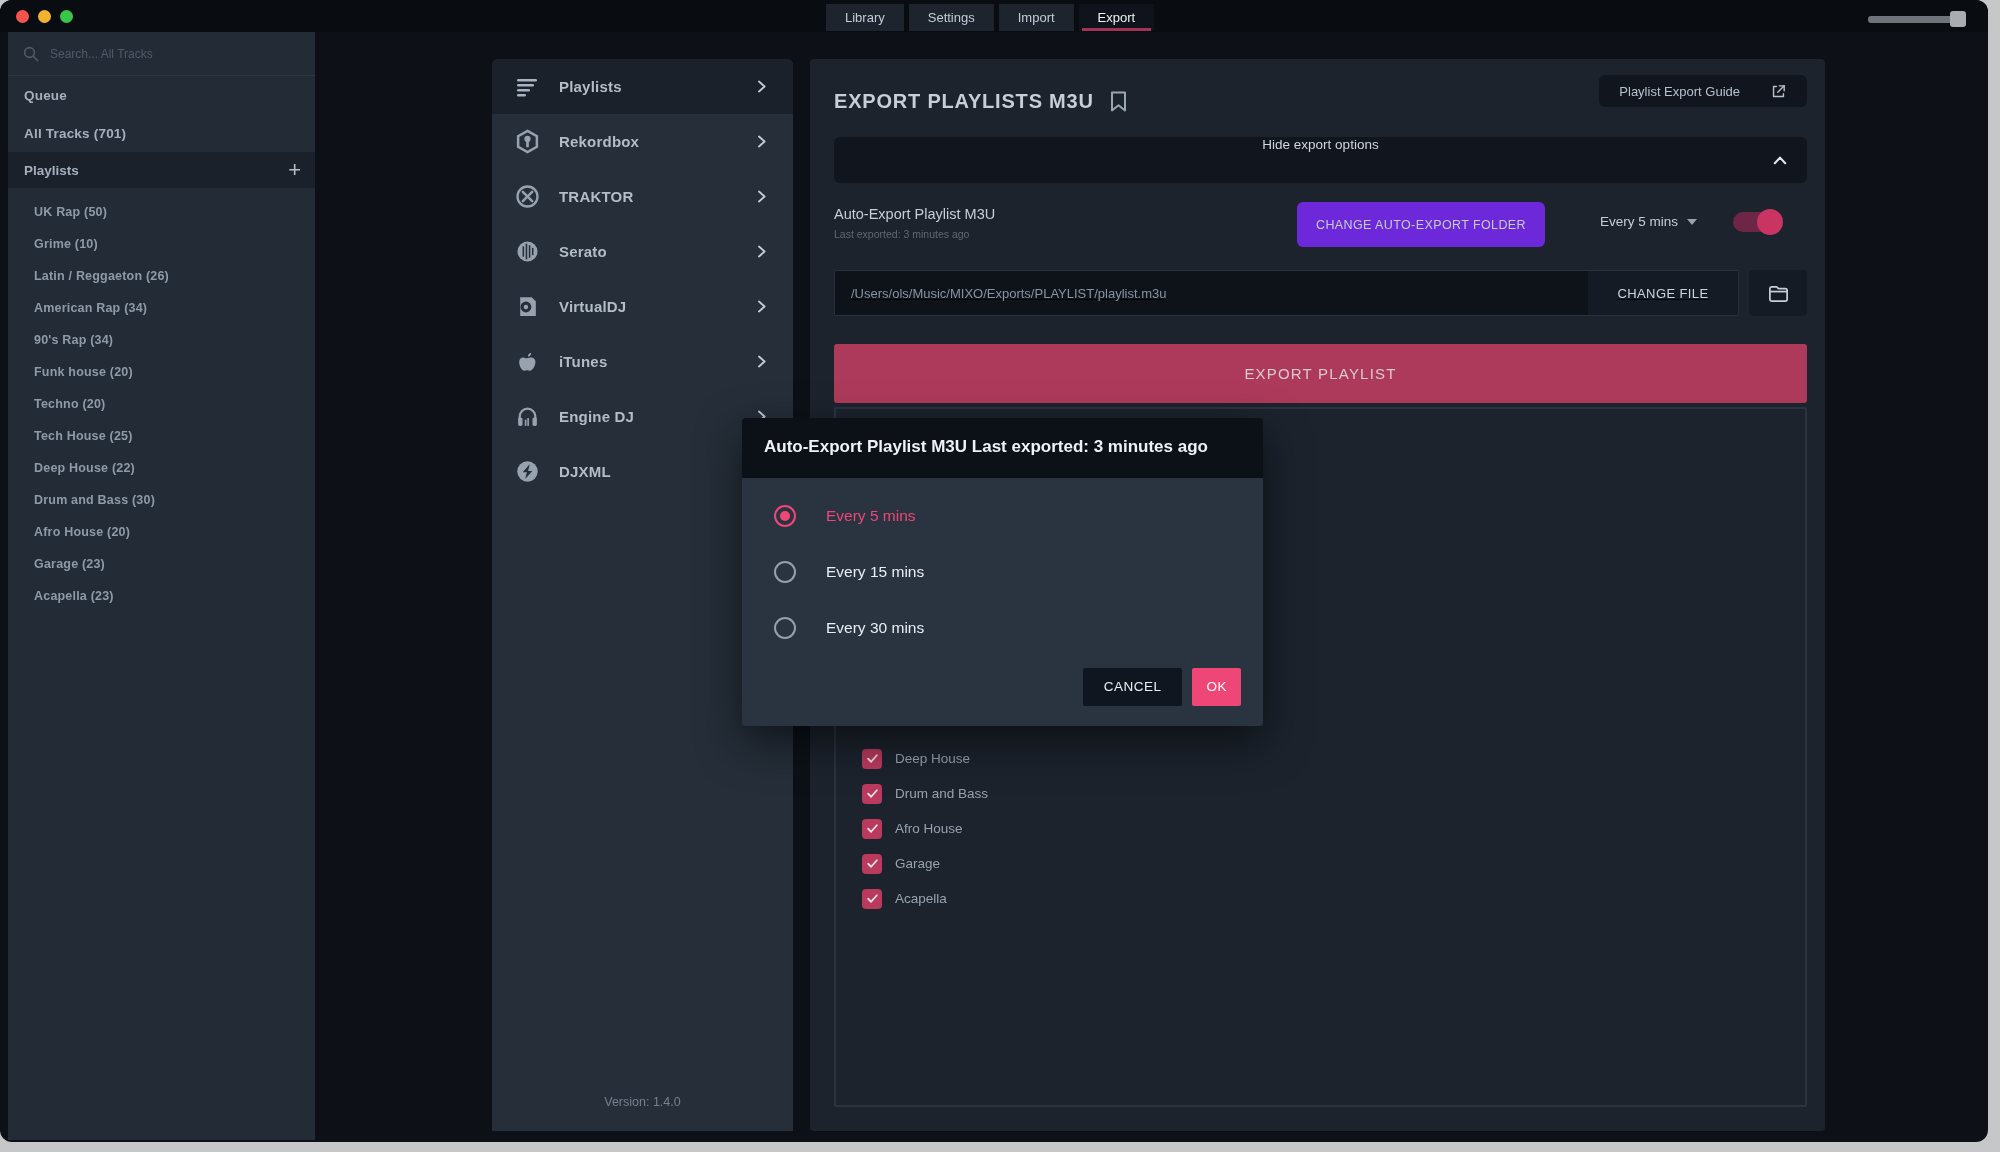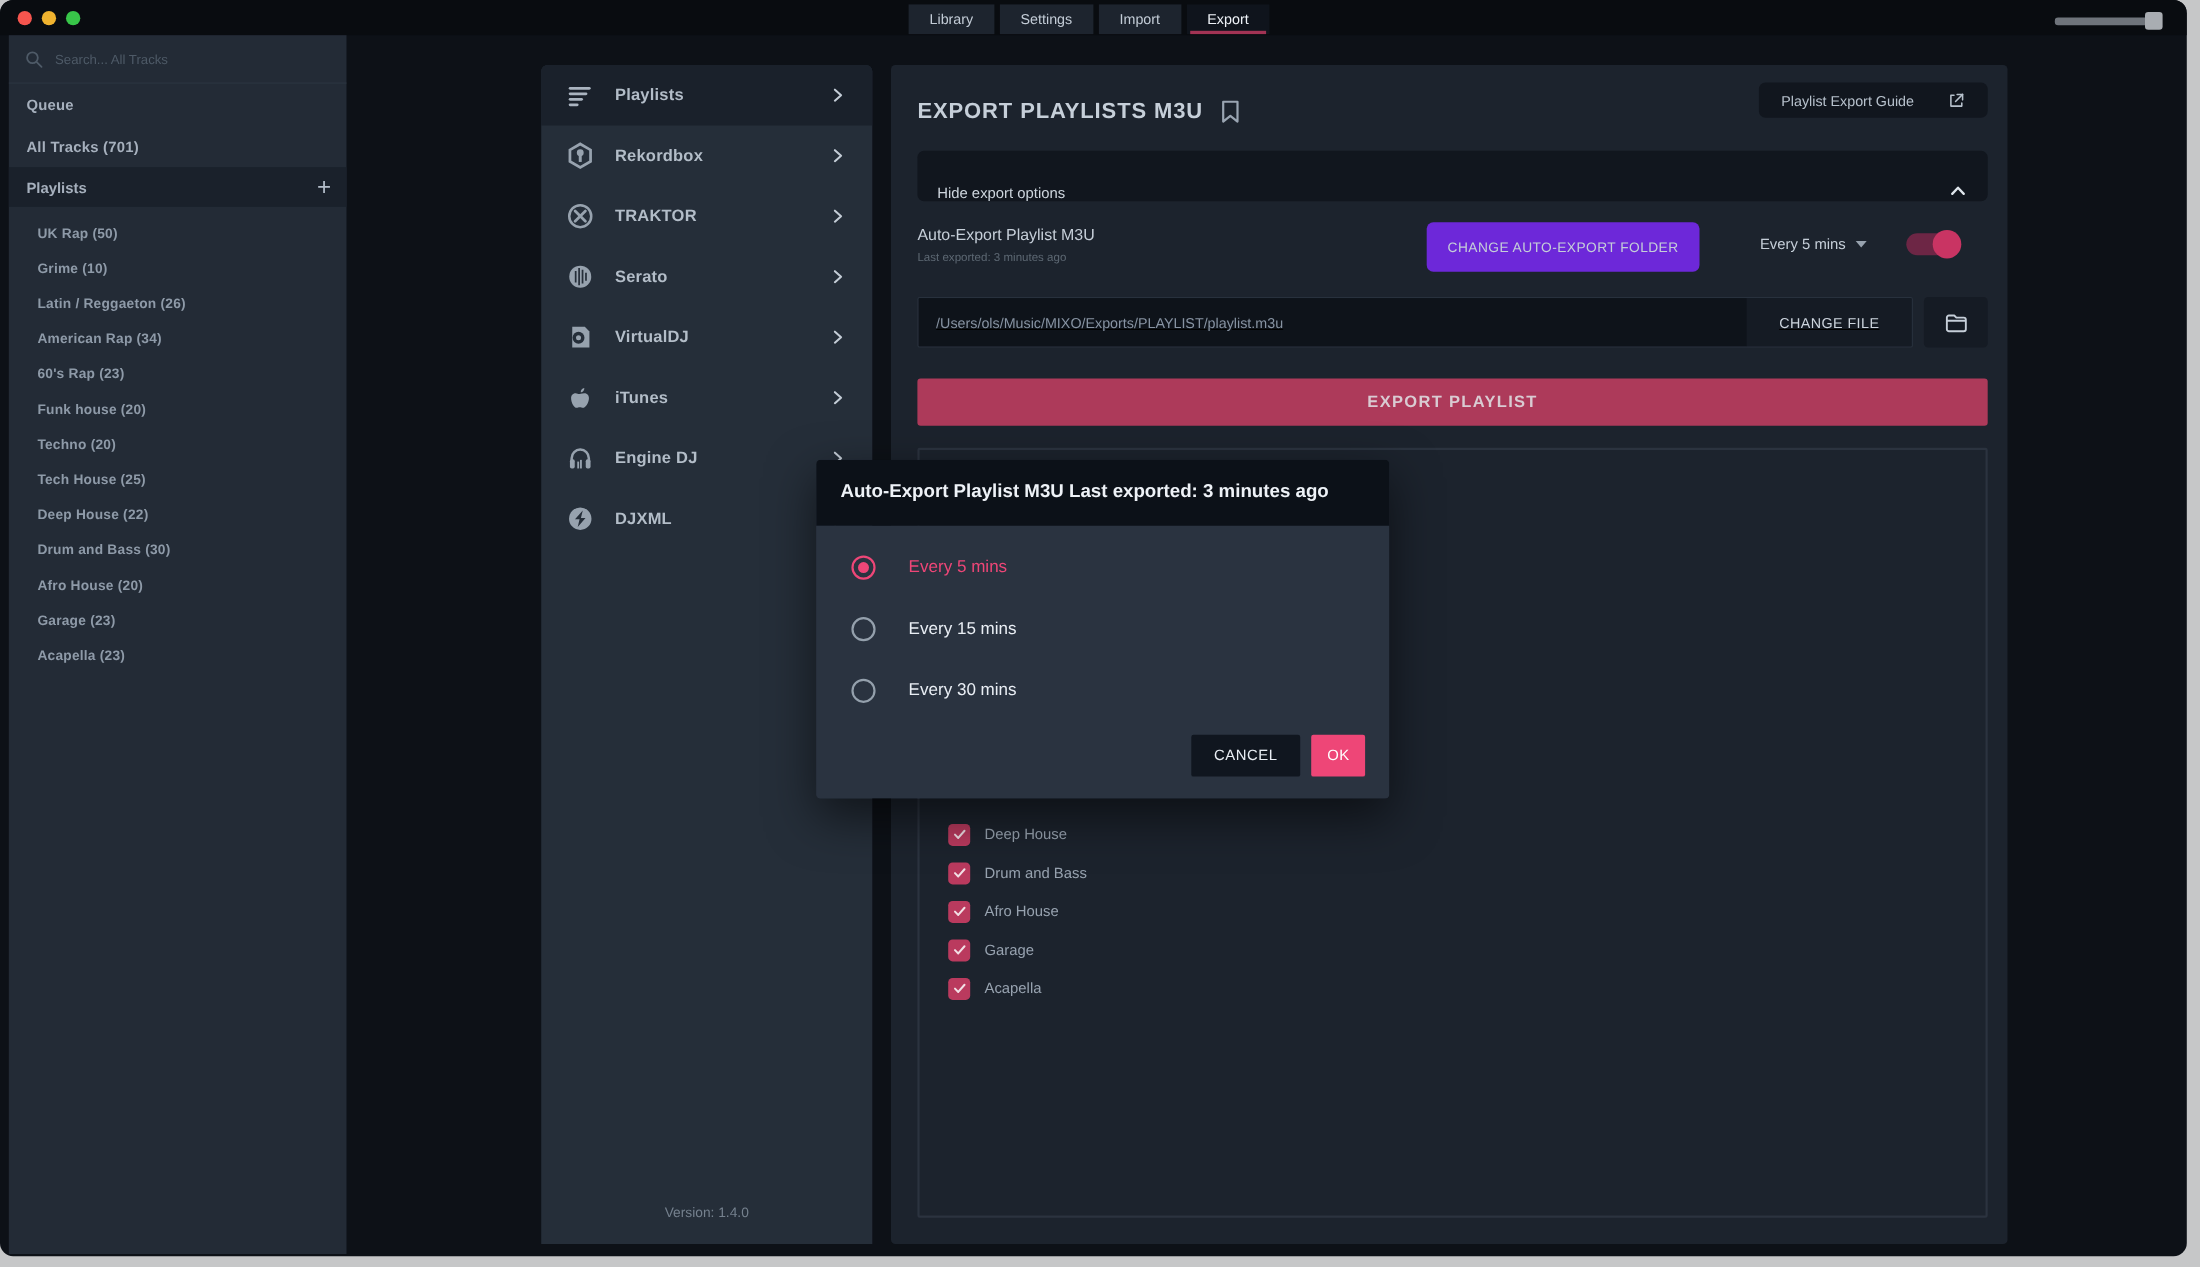--- a/index.html
+++ b/index.html
@@ -39,39 +39,39 @@
   .fmt-icon { width:26px; height:26px; flex:0 0 26px; display:flex; align-items:center; justify-content:center; }
   .chev { width:15px; height:15px; }
   .version { position:absolute; bottom:22px; left:0; width:100%; text-align:center; color:#75818e; font-size:12.5px; }
 
   
   .main { position:absolute; left:810px; top:59px; width:1015px; height:1072px; background:#1c232d; border-radius:4px; }
   .page-title-row { position:absolute; left:24px; right:18px; top:18px; height:48px; display:flex; align-items:center; }
   .page-title { font-size:20px; font-weight:700; letter-spacing:.8px; color:#c6cfd9; }
   .bookmark { margin-left:16px; }
   .guide-btn { position:absolute; right:0; top:-2px; height:32px; padding:4px 20px; background:#11161e; border-radius:6px; display:flex; align-items:center; gap:30px; font-size:13px; color:#b7c1cc; cursor:default; }
-  .hide-bar { position:absolute; left:24px; right:18px; top:78px; height:46px; background:#11161e; border-radius:6px; display:flex; align-items:flex-end; padding:0 18px; font-size:13.5px; color:#ced6de; cursor:default; }
+  .hide-bar { position:absolute; left:24px; right:18px; top:78px; height:46px; background:#11161e; border-radius:6px; display:flex; align-items:center; padding:0 18px; font-size:13.5px; color:#ced6de; cursor:default;flex-direction:column; }
   .hide-bar .chev-up { margin-left:auto; }
 
   .auto-row { position:absolute; left:24px; right:18px; top:141px; height:56px; }
   .auto-title { font-size:14.5px; color:#c6cfd9; padding-top:6px; }
   .auto-sub { font-size:10.5px; color:#5d6873; margin-top:6px; }
   .change-folder-btn { position:absolute; right:262px; top:2px; height:45px; padding:0 19px; background:#6d28d9; border-radius:6px; display:flex; align-items:center; font-size:12.5px; letter-spacing:.4px; color:#c5ced8; cursor:default; }
   .interval { position:absolute; right:110px; top:14px; display:flex; align-items:center; gap:9px; font-size:13.5px; color:#c5ced8; cursor:default; }
   .caret-down { width:0; height:0; border-left:5px solid transparent; border-right:5px solid transparent; border-top:6px solid #97a2ae; }
   .toggle { position:absolute; right:28px; top:12px; width:46px; height:20px; background:#6d2645; border-radius:10px; cursor:default; }
   .toggle .tknob { position:absolute; right:-4px; top:-3px; width:26px; height:26px; border-radius:50%; background:#c93463; }
 
   .file-row { position:absolute; left:24px; right:18px; top:211px; height:46px; display:flex; gap:10px;text-decoration:underline; }
   .file-wrap { flex:1; display:flex; border:1px solid #28313d; border-radius:2px; overflow:hidden; }
   .file-wrap input { flex:1; background:#0e131a; border:none; outline:none; color:#8793a2; font-size:13px; padding:0 16px; font-family:inherit; }
   .change-file-btn { width:150px; background:#151b24; color:#ccd4dd; font-size:13px; letter-spacing:.4px; display:flex; align-items:center; justify-content:center; cursor:default; }
   .folder-btn { width:58px; background:#151b24; border-radius:4px; display:flex; align-items:center; justify-content:center; cursor:default; }
 
-  .export-btn { position:absolute; left:24px; right:18px; top:285px; height:43px; background:#ad3a5a; border-radius:3px; display:flex; align-items:center; justify-content:center; font-size:15px; font-weight:700; letter-spacing:1.2px; color:#d9cbd2; cursor:default; }
+  .export-btn { position:absolute; left:24px; right:18px; top:285px; height:59px; background:#ad3a5a; border-radius:3px; display:flex; align-items:center; justify-content:center; font-size:15px; font-weight:400; letter-spacing:1.2px; color:#d9cbd2; cursor:default; }
 
   .checklist-panel { position:absolute; left:24px; right:18px; top:348px; bottom:24px; border:2px solid #2b333f; border-radius:2px; }
   .check-rows { position:absolute; left:26px; top:332px; }
   .check-row { display:flex; align-items:center; gap:13px; height:35px; cursor:default; }
   .checkbox { width:20px; height:20px; background:#ba3a5e; border-radius:4px; display:flex; align-items:center; justify-content:center; }
   .check-label { font-size:13.5px; color:#97a2af; }
 
   
   .modal { position:absolute; left:742px; top:418px; width:521px; border-radius:4px; overflow:hidden; box-shadow:0 16px 44px rgba(0,0,0,.55); z-index:10; }
   .modal-header { background:#0c1118; padding:16px 22px 18px; font-size:17px; font-weight:700; line-height:1.5; color:#eef2f7; }
@@ -122,21 +122,21 @@
       <div class="side-static">All Tracks (701)</div>
       <div class="side-header">
         <span>Playlists</span>
         <span class="plus">+</span>
       </div>
       <div class="side-list">
         <div class="pl-item">UK Rap (50)</div>
         <div class="pl-item">Grime (10)</div>
         <div class="pl-item">Latin / Reggaeton (26)</div>
         <div class="pl-item">American Rap (34)</div>
-        <div class="pl-item">60's Rap (23)</div>
+        <div class="pl-item">90's Rap (34)</div>
         <div class="pl-item">Funk house (20)</div>
         <div class="pl-item">Techno (20)</div>
         <div class="pl-item">Tech House (25)</div>
         <div class="pl-item">Deep House (22)</div>
         <div class="pl-item">Drum and Bass (30)</div>
         <div class="pl-item">Afro House (20)</div>
         <div class="pl-item">Garage (23)</div>
         <div class="pl-item">Acapella (23)</div>
       </div>
     </aside>

